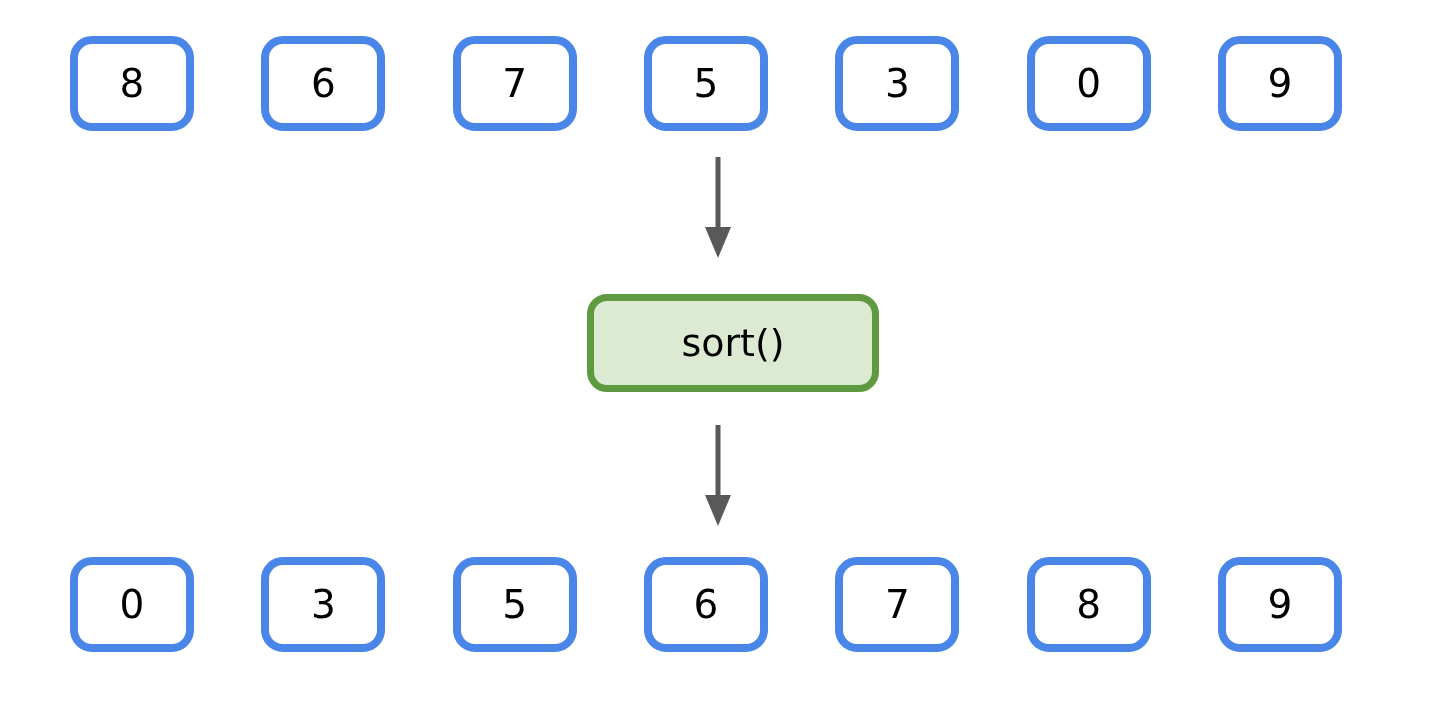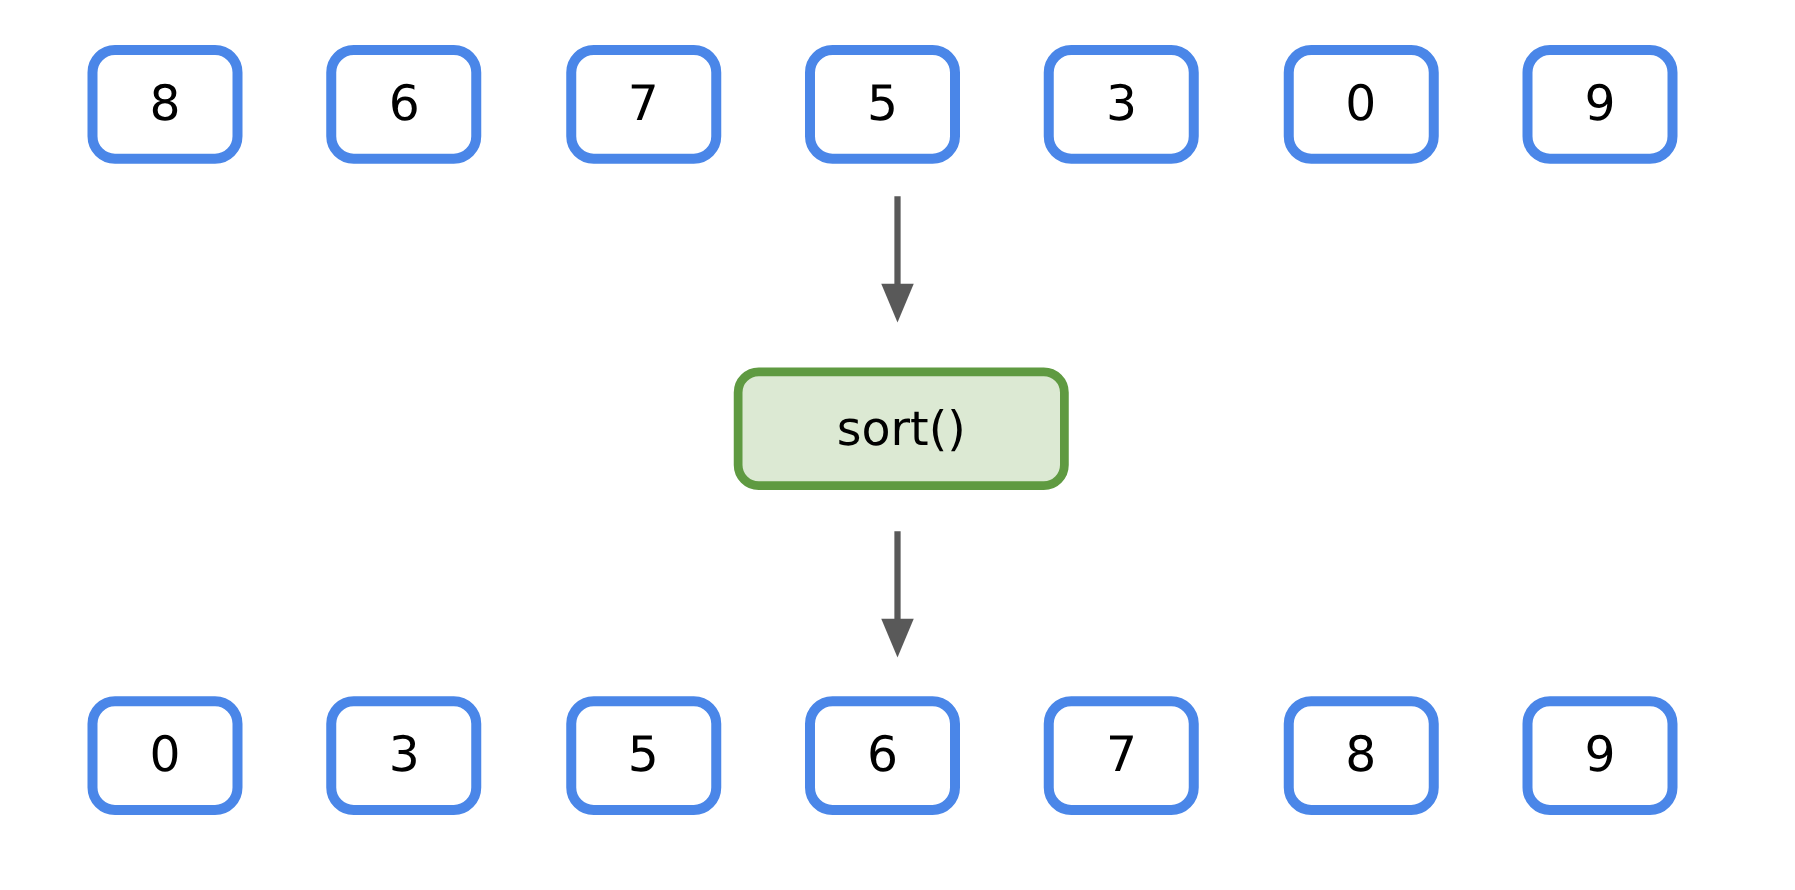--- a/index.html
+++ b/index.html
@@ -41,21 +41,21 @@
     font-size: 39px;
     font-weight: 500;
     color: var(--text, #000000);
     line-height: 1;
   }
   .op-box {
     position: absolute;
     box-sizing: border-box;
     left: 587px;
     top: 294px;
-    width: 268px;
+    width: 292px;
     height: 98px;
     background: var(--operation_fill, #DCE9D3);
     border: 7px solid var(--operation_border, #5F9A41);
     border-radius: 20px;
     display: flex;
     align-items: center;
     justify-content: center;
   }
   .op-label {
     font-size: 38px;

